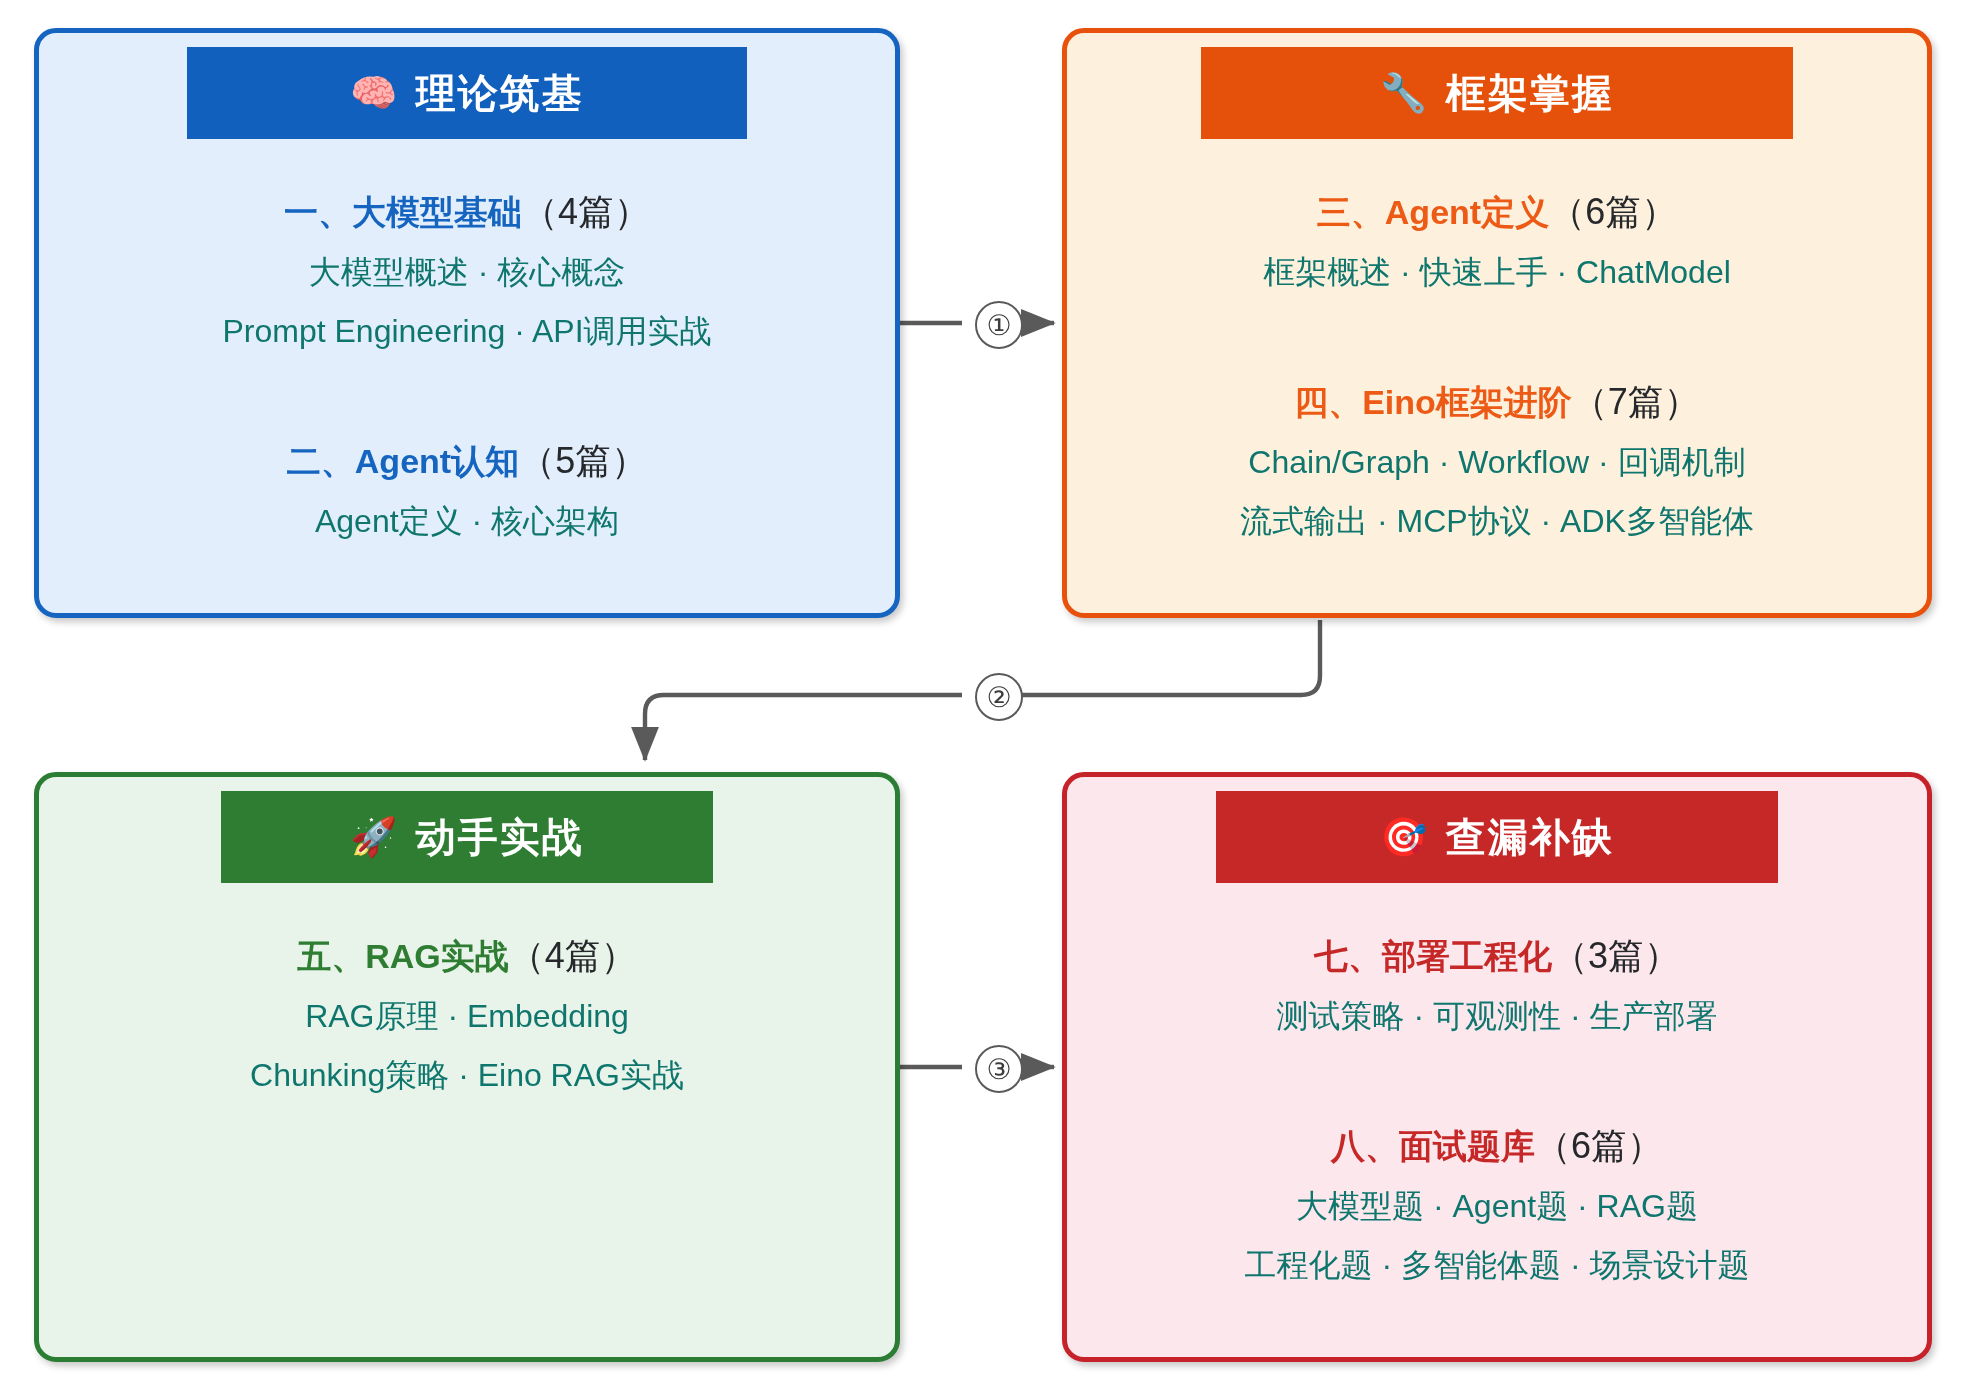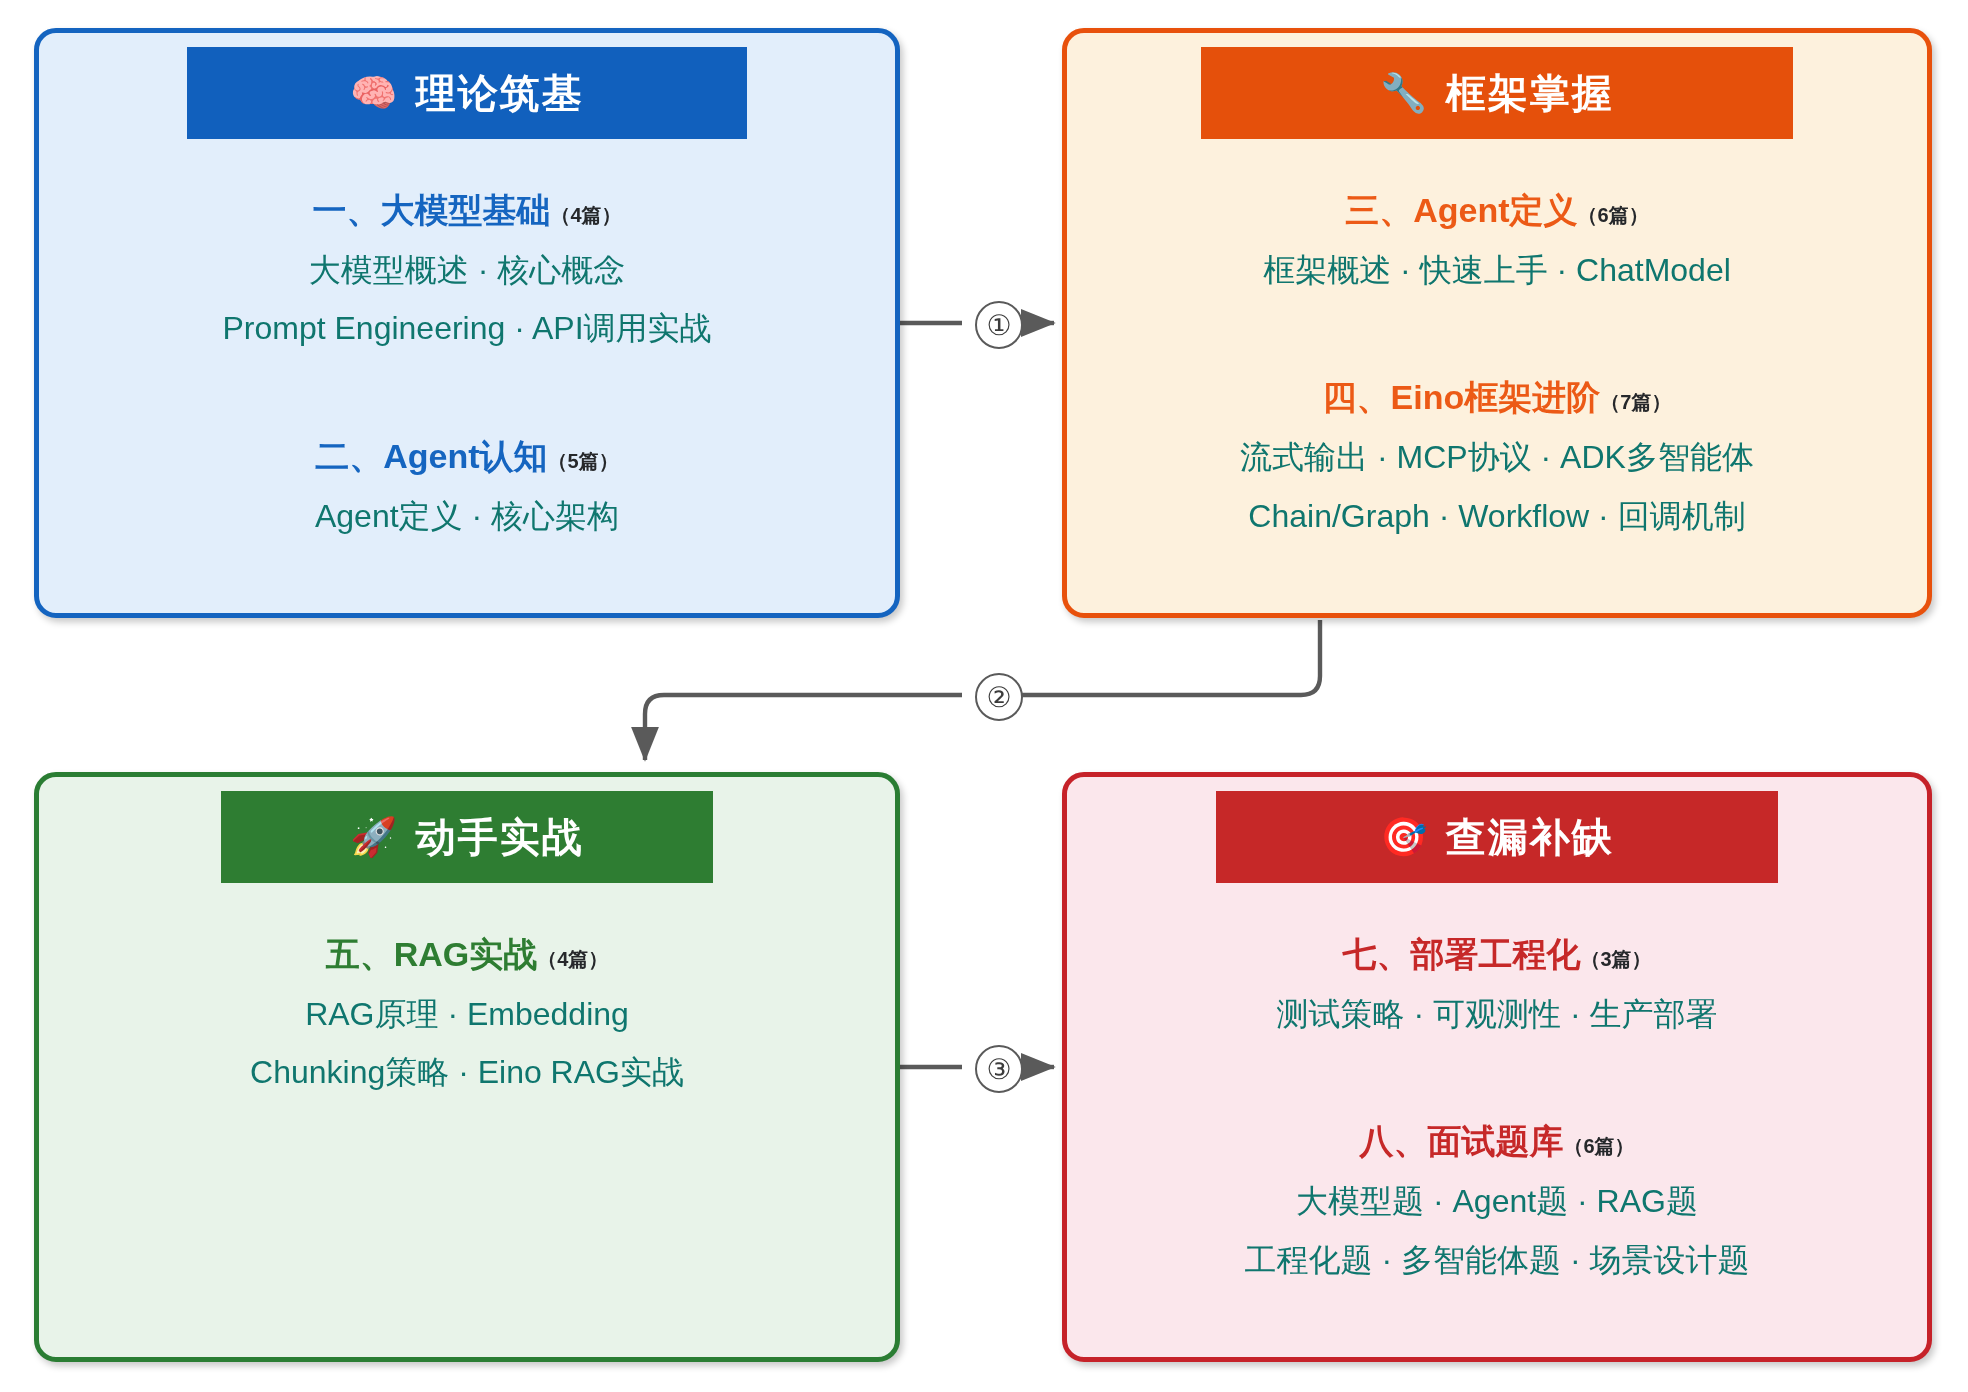--- a/index.html
+++ b/index.html
@@ -71,22 +71,22 @@
   .section { width: 100%; text-align: center; }
 
   .section-title {
     font-size: 34px;
     font-weight: bold;
     line-height: 1.25;
     white-space: nowrap;
   }
   .section-title .count {
     color: #26282b;
-    font-weight: bold;
-    font-size: 20px;
+    font-weight: normal;
+    font-size: 36px;
   }
 
   .section-line {
     font-size: 32px;
     color: #0f766e;
     line-height: 1.28;
     margin-top: 18px;
     white-space: nowrap;
   }
 
@@ -211,22 +211,22 @@
       <div class="section section-1">
         <div class="section-title">
           <span>三、Agent定义</span><span class="count">（6篇）</span>
         </div>
         <div class="section-line">框架概述 · 快速上手 · ChatModel</div>
       </div>
       <div class="section section-2">
         <div class="section-title">
           <span>四、Eino框架进阶</span><span class="count">（7篇）</span>
         </div>
+        <div class="section-line">Chain/Graph · Workflow · 回调机制</div>
         <div class="section-line">流式输出 · MCP协议 · ADK多智能体</div>
-        <div class="section-line">Chain/Graph · Workflow · 回调机制</div>
       </div>
     </div>
   </div>
 
   <div class="panel theme-green" id="panel-3">
     <div class="panel-header">
       <span class="emoji">🚀</span>
       <span>动手实战</span>
     </div>
     <div class="panel-body">

